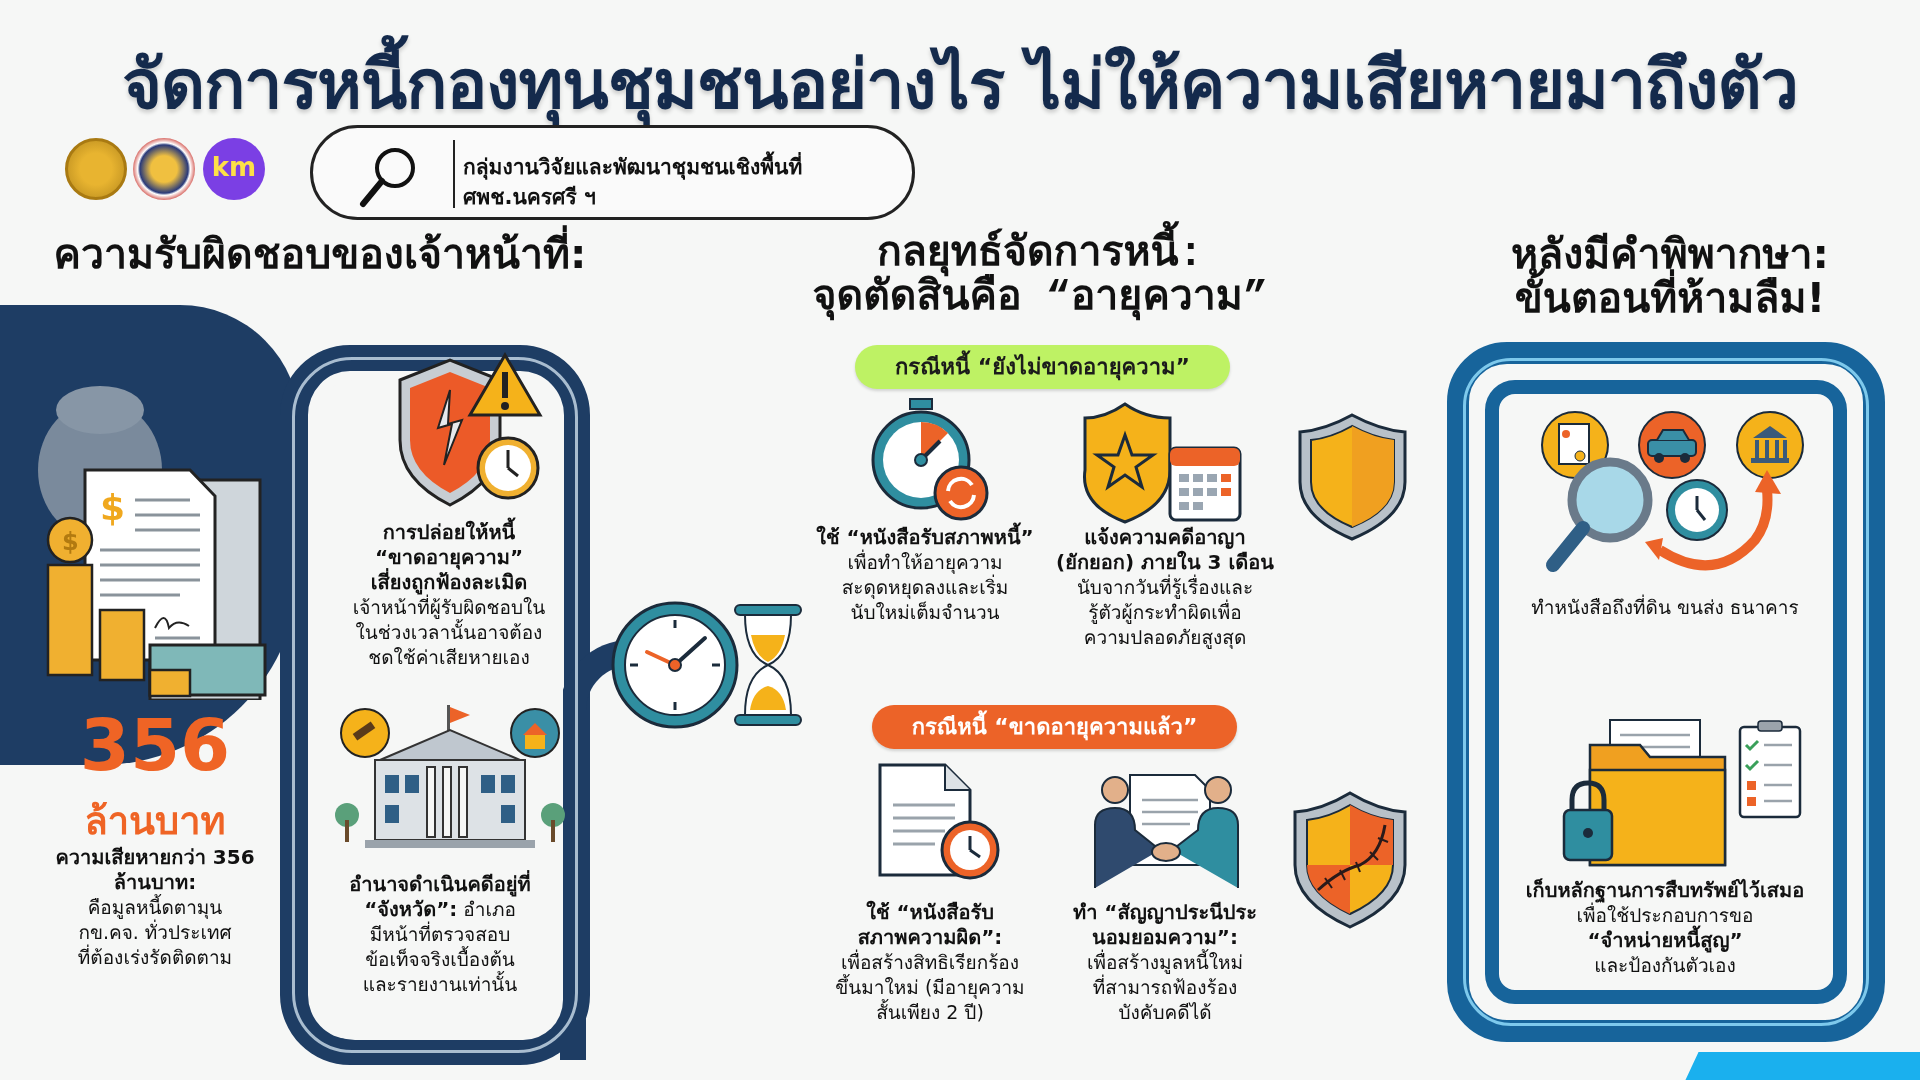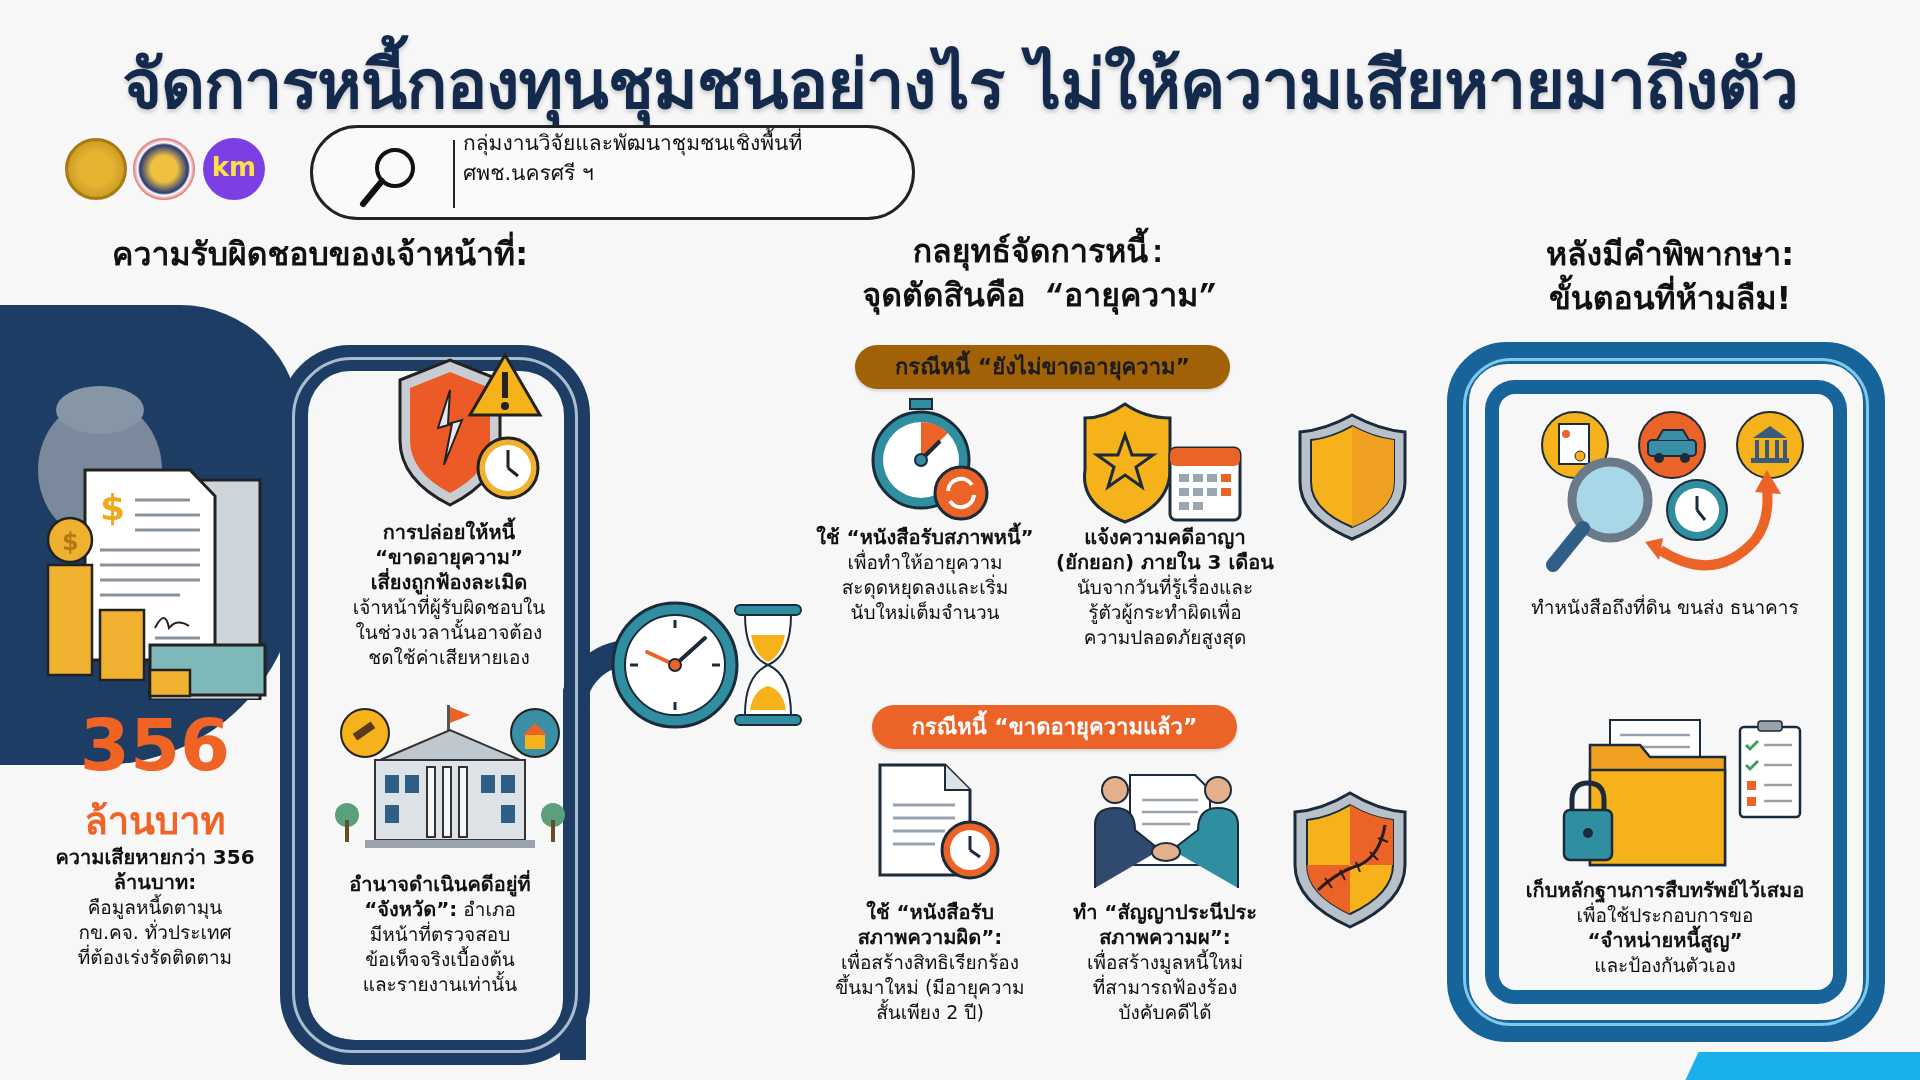--- a/index.html
+++ b/index.html
@@ -26,25 +26,25 @@
   .logo-2 { left: 133px; background: radial-gradient(circle, #f0c040 30%, #2a3a7a 55%, #fff 60%, #c9342c 75%, #2b4a92 100%); }
   .logo-3 { left: 203px; background: #7b3fe4; color: #fde047; font-weight: bold; font-size: 26px; text-align: center; line-height: 58px; }
 
   
   .search-pill {
     position: absolute; left: 310px; top: 125px; width: 605px; height: 95px;
     border: 3px solid #222; border-radius: 48px; background: #fafafa;
   }
   .search-icon { position: absolute; left: 42px; top: 14px; width: 68px; height: 68px; }
   .search-divider { position: absolute; left: 140px; top: 12px; width: 2px; height: 68px; background: #222; }
-  .search-text { position: absolute; left: 150px; top: 0; font-size: 21px; line-height: 30px; color: #111; }
+  .search-text { position: absolute; left: 150px; top: 24px; font-size: 21px; line-height: 30px; color: #111; font-weight: bold; }
 
   
   .section-h {
-    position: absolute; font-weight: bold; font-size: 32px; color: #111; text-align: center; line-height: 44px;
+    position: absolute; font-weight: bold; font-size: 41px; color: #111; text-align: center; line-height: 44px;
   }
 
   
   .navy-blob {
     position: absolute; left: -40px; top: 305px; width: 340px; height: 460px;
     background: #1e3d64; border-radius: 0 120px 200px 0;
   }
   .navy-track {
     position: absolute; left: 280px; top: 345px; width: 310px; height: 720px;
     border: 26px solid #1e3d64; border-radius: 70px; border-left-width: 28px;
@@ -69,21 +69,21 @@
     font-size: 38px; font-weight: bold; color: #ef6425;
   }
   .text-block { position: absolute; text-align: center; font-size: 19px; line-height: 25px; color: #111; }
   .text-block .bold { font-weight: bold; font-size: 20px; }
 
   
   .pill {
     position: absolute; height: 44px; border-radius: 22px; text-align: center;
     font-weight: bold; font-size: 22px; line-height: 44px;
   }
-  .pill-yellow { background: #a16207; color: #1b1b1b; box-shadow: 0 2px 3px rgba(0,0,0,0.15); }
+  .pill-yellow { background: #bef264; color: #1b1b1b; box-shadow: 0 2px 3px rgba(0,0,0,0.15); }
   .pill-orange { background: #ec6328; color: #fff; box-shadow: 0 2px 3px rgba(0,0,0,0.15); }
 
   
   .right-frame {
     position: absolute; left: 1447px; top: 342px; width: 438px; height: 700px;
     border: 22px solid #17649b; border-radius: 60px; background: #f6f7f6;
   }
   .right-frame-line {
     position: absolute; left: 1463px; top: 358px; width: 406px; height: 668px;
     border: 3px solid #7ec9ec; border-radius: 48px;
@@ -370,21 +370,21 @@
     </g>
     <circle cx="25" cy="20" r="13" fill="#e2b08a" stroke="#1b2b3b" stroke-width="2"></circle>
     <path d="M5 118 V55 Q5 38 25 38 Q45 38 45 60 L70 80" fill="#2f4a6e" stroke="#1b2b3b" stroke-width="2"></path>
     <circle cx="128" cy="20" r="13" fill="#e2b08a" stroke="#1b2b3b" stroke-width="2"></circle>
     <path d="M148 118 V55 Q148 38 128 38 Q108 38 108 60 L82 80" fill="#2f8ea0" stroke="#1b2b3b" stroke-width="2"></path>
     <ellipse cx="76" cy="82" rx="14" ry="9" fill="#e2b08a" stroke="#1b2b3b" stroke-width="2"></ellipse>
   </svg>
 </div>
 <div class="text-block" style="left:1045px; top:900px; width:240px;">
   <div class="bold">ทำ “สัญญาประนีประ</div>
-  <div class="bold">สภาพความผ”:</div>
+  <div class="bold">นอมยอมความ”:</div>
   <div>เพื่อสร้างมูลหนี้ใหม่</div>
   <div>ที่สามารถฟ้องร้อง</div>
   <div>บังคับคดีได้</div>
 </div>
 
 <div class="right-frame"></div>
 <div class="right-frame-line"></div>
 <div class="right-inner"></div>
 
 <div class="abs" style="left:1535px; top:410px; width:270px; height:180px;">

